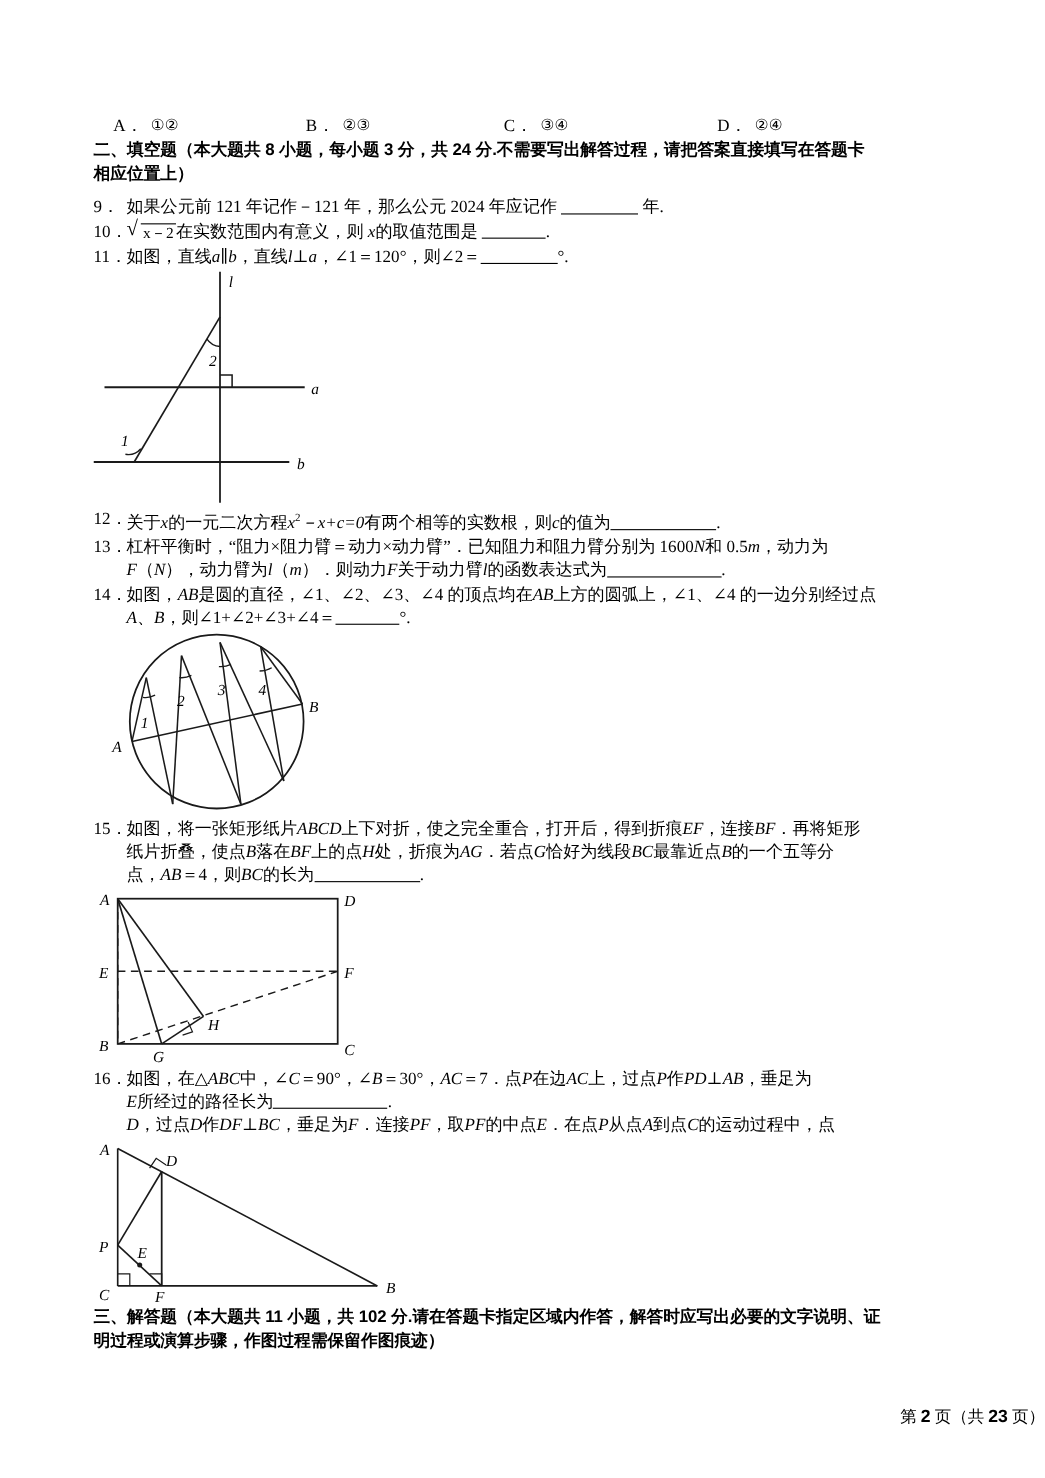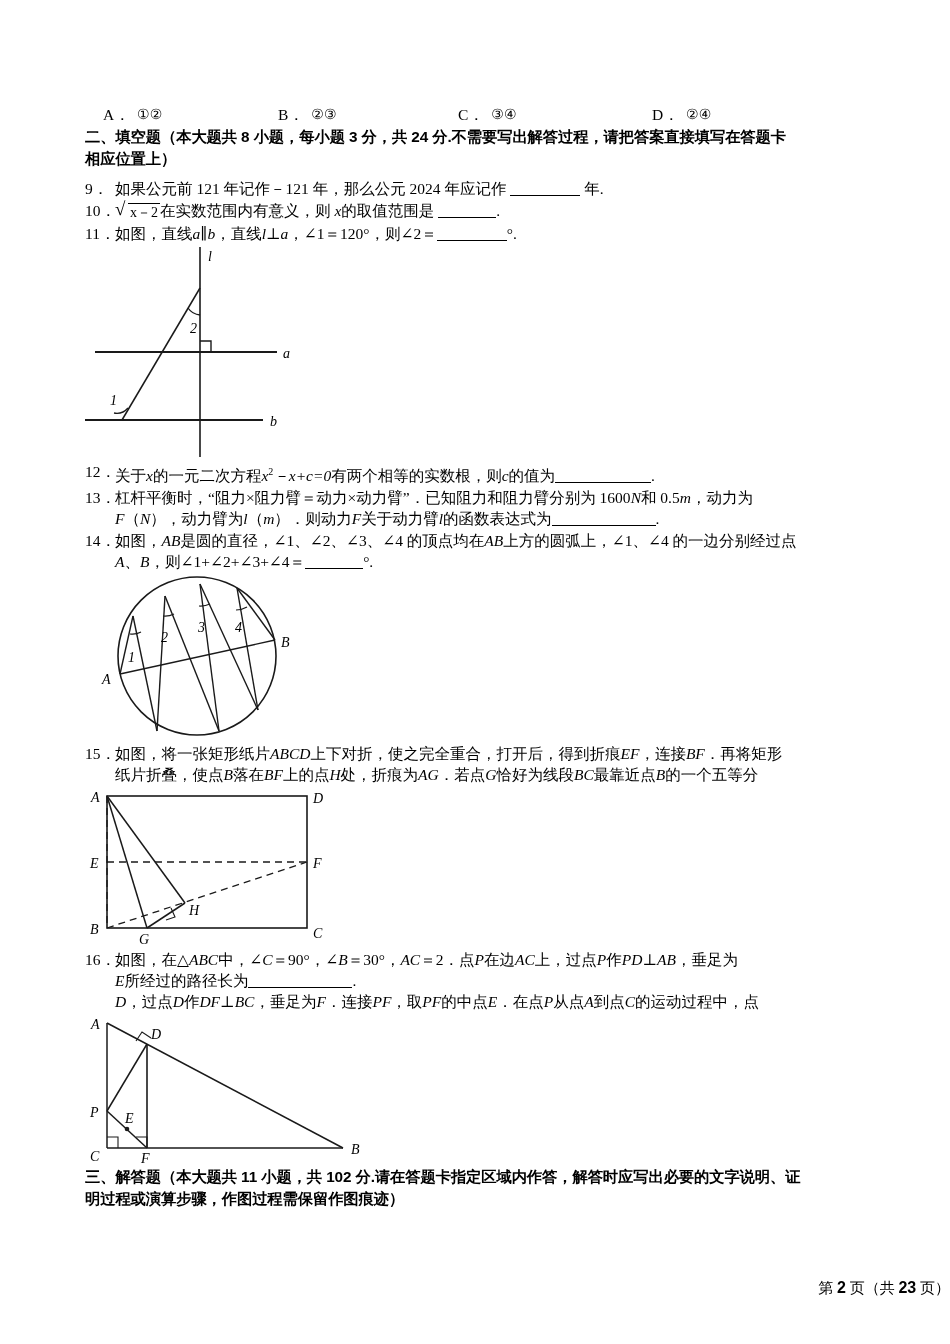--- a/index.html
+++ b/index.html
@@ -245,20 +245,23 @@
         <text class="tx" x="196" y="73">B</text>
       </svg>
     </div>
 
     <div class="q" style="margin-top:4px;">
       <span class="num">15．</span>
       <span>如图，将一张矩形纸片</span><i>ABCD</i><span>上下对折，使之完全重合，打开后，得到折痕</span><i>EF</i><span>，连接</span><i>BF</i><span>．再将矩形</span>
       <div>
         <span>纸片折叠，使点</span><i>B</i><span>落在</span><i>BF</i><span>上的点</span><i>H</i><span>处，折痕为</span><i>AG</i><span>．若点</span><i>G</i><span>恰好为线段</span><i>BC</i><span>最靠近点</span><i>B</i><span>的一个五等分</span>
       </div>
+      <div>
+        <span>点，</span><i>AB</i><span>＝4，则</span><i>BC</i><span>的长为</span><span class="blank b-lg"></span><span>.</span>
+      </div>
     </div>
 
     <div class="fig" style="margin-top:1px;">
       <svg width="340" height="160" viewBox="0 0 340 160">
 
         <rect x="22" y="10" width="200" height="132" fill="none" stroke="#1a1a1a" stroke-width="1.6"></rect>
 
         <line x1="22" y1="76" x2="222" y2="76" stroke="#1a1a1a" stroke-width="1.3" stroke-dasharray="7,5"></line>
 
         <line x1="22" y1="10" x2="22" y2="142" stroke="#1a1a1a" stroke-width="1.3" stroke-dasharray="7,5"></line>
@@ -278,21 +281,21 @@
         <text class="tx" x="228" y="82">F</text>
         <text class="tx" x="5" y="148">B</text>
         <text class="tx" x="228" y="152">C</text>
         <text class="tx" x="54" y="158">G</text>
         <text class="tx" x="104" y="129">H</text>
       </svg>
     </div>
 
     <div class="q" style="margin-top:3px;">
       <span class="num">16．</span>
-      <span>如图，在△</span><i>ABC</i><span>中，∠</span><i>C</i><span>＝90°，∠</span><i>B</i><span>＝30°，</span><i>AC</i><span>＝2．点</span><i>P</i><span>在边</span><i>AC</i><span>上，过点</span><i>P</i><span>作</span><i>PD⊥AB</i><span>，垂足为</span>
+      <span>如图，在△</span><i>ABC</i><span>中，∠</span><i>C</i><span>＝90°，∠</span><i>B</i><span>＝30°，</span><i>AC</i><span>＝7．点</span><i>P</i><span>在边</span><i>AC</i><span>上，过点</span><i>P</i><span>作</span><i>PD⊥AB</i><span>，垂足为</span>
       <div>
         <i>E</i><span>所经过的路径长为</span><span class="blank b-xl"></span><span>.</span>
       </div>
       <div>
         <i>D</i><span>，过点</span><i>D</i><span>作</span><i>DF⊥BC</i><span>，垂足为</span><i>F</i><span>．连接</span><i>PF</i><span>，取</span><i>PF</i><span>的中点</span><i>E</i><span>．在点</span><i>P</i><span>从点</span><i>A</i><span>到点</span><i>C</i><span>的运动过程中，点</span>
       </div>
     </div>
 
     <div class="fig" style="margin-top:1px;">
       <svg width="320" height="152" viewBox="0 0 320 152">

